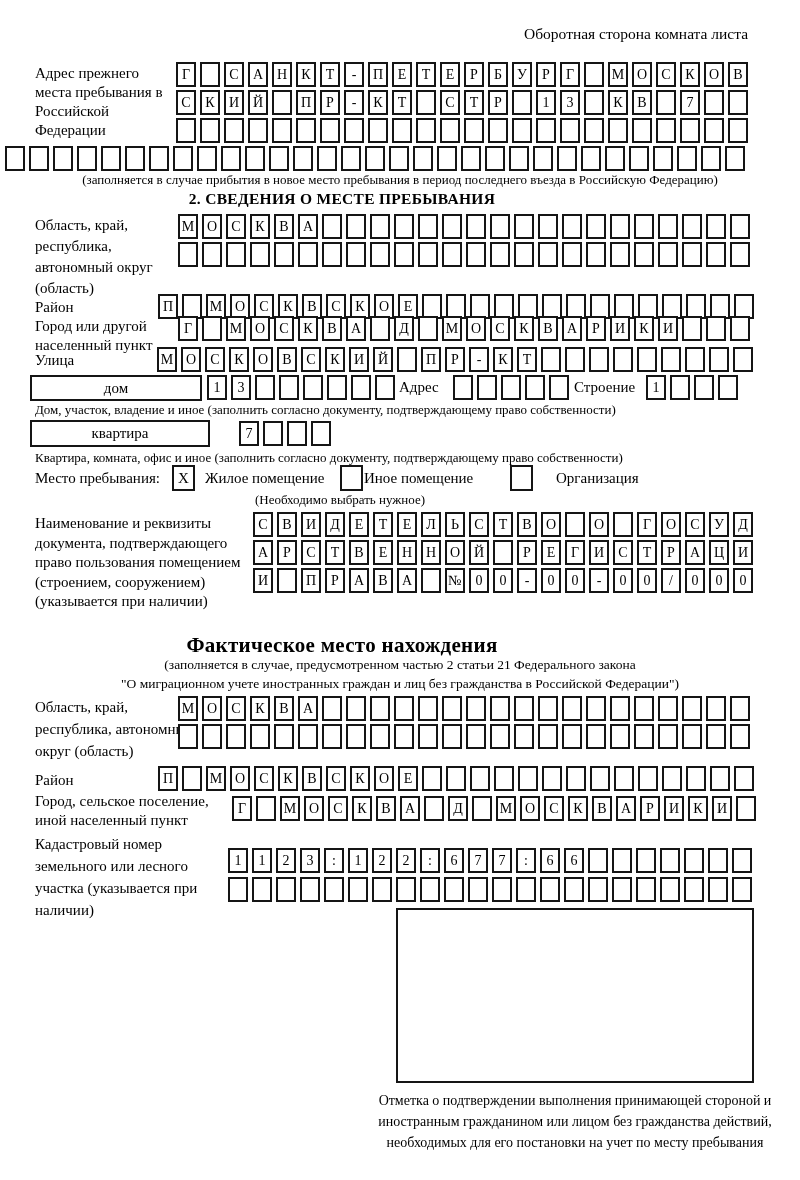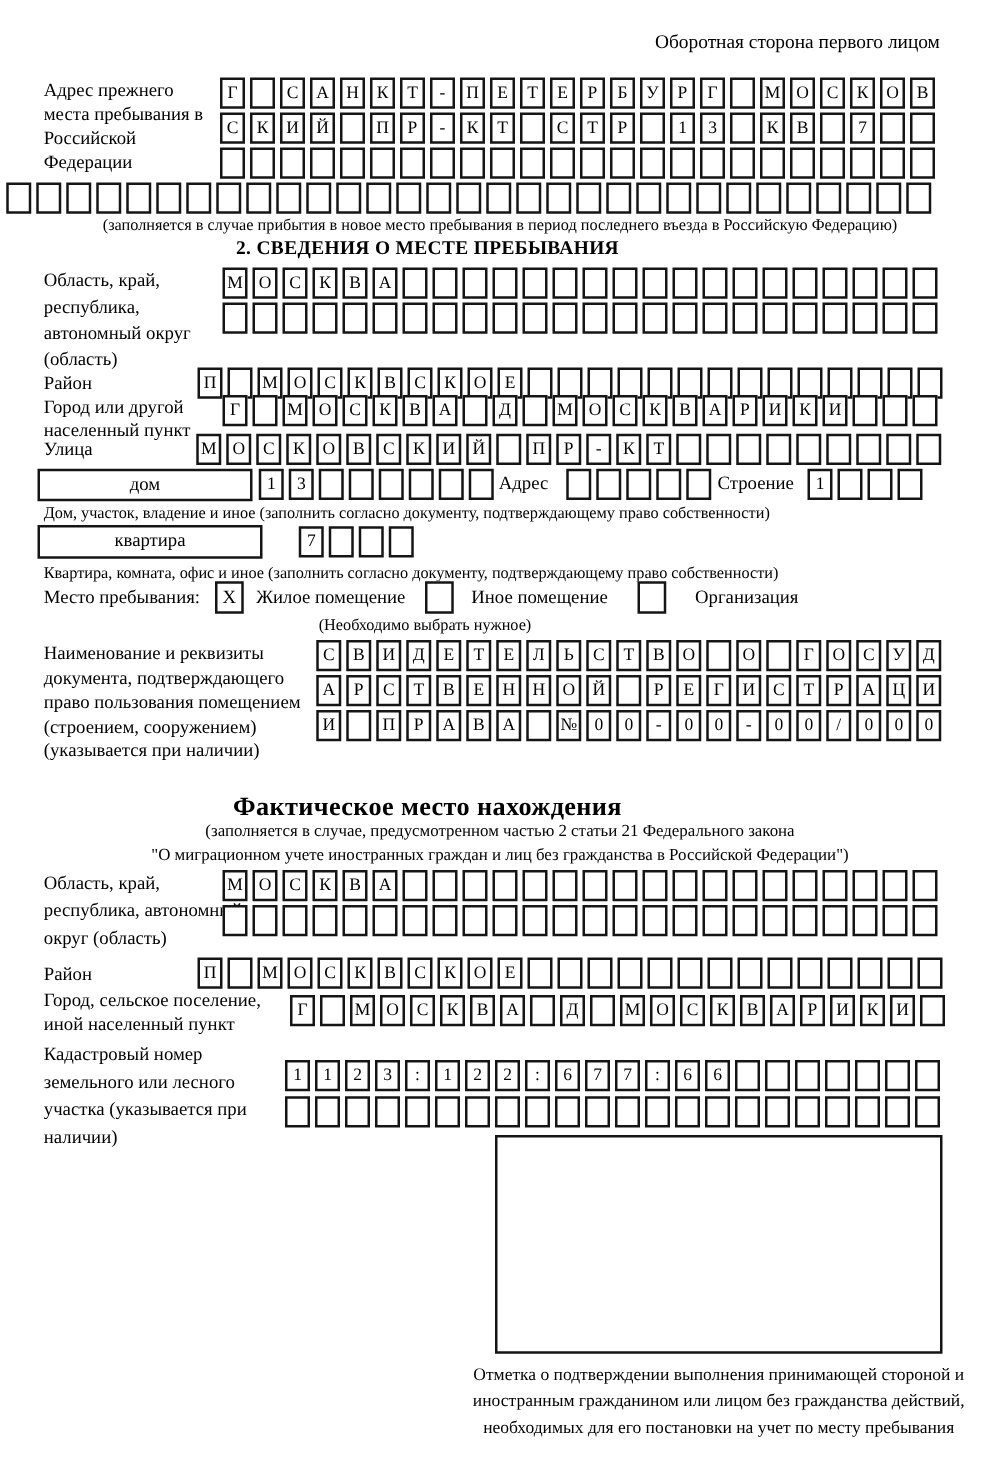--- a/index.html
+++ b/index.html
@@ -29,21 +29,21 @@
   }
   .chk{
     position:absolute;width:23px;height:26px;border:2px solid #151515;box-sizing:border-box;
     display:flex;align-items:center;justify-content:center;font-size:15px;background:#fff;
   }
   .stampbox{position:absolute;border:2px solid #151515;box-sizing:border-box;background:#fff;}
 </style>
 </head>
 <body>
 
-<div class="abs label" style="left:524px;top:24px;font-size:15.5px;">Оборотная сторона первого лицом</div>
+<div class="abs label" style="left:524px;top:24px;font-size:15.5px;">Оборотная сторона комната листа</div>
 
 <div class="abs label" style="left:35px;top:64px;width:132px;">Адрес прежнего места пребывания в Российской Федерации</div>
 <div class="grid" style="left:176px;top:62px;">
     <span class="cell">Г</span>
     <span class="cell"></span>
     <span class="cell">С</span>
     <span class="cell">А</span>
     <span class="cell">Н</span>
     <span class="cell">К</span>
     <span class="cell">Т</span>
@@ -328,21 +328,21 @@
     <span class="cell"></span>
     <span class="cell"></span>
     <span class="cell"></span>
   </div>
 <div class="abs small" style="left:35px;top:450px;">Квартира, комната, офис и иное (заполнить согласно документу, подтверждающему право собственности)</div>
 
 <div class="abs label" style="left:35px;top:469px;">Место пребывания:</div>
 <div class="chk" style="left:172px;top:465px;">X</div>
 <div class="abs label" style="left:205px;top:469px;">Жилое помещение</div>
 <div class="chk" style="left:340px;top:465px;"></div>
-<div class="abs label" style="left:377px;top:469px;">Иное помещение</div>
+<div class="abs label" style="left:364px;top:469px;">Иное помещение</div>
 <div class="chk" style="left:510px;top:465px;"></div>
 <div class="abs label" style="left:556px;top:469px;">Организация</div>
 <div class="abs small center" style="left:140px;top:492px;width:400px;">(Необходимо выбрать нужное)</div>
 
 <div class="abs label" style="left:35px;top:514px;width:212px;line-height:19.5px;">Наименование и реквизиты документа, подтверждающего право пользования помещением (строением, сооружением) (указывается при наличии)</div>
 <div class="grid" style="left:253px;top:512px;">
     <span class="cell">С</span>
     <span class="cell">В</span>
     <span class="cell">И</span>
     <span class="cell">Д</span>

